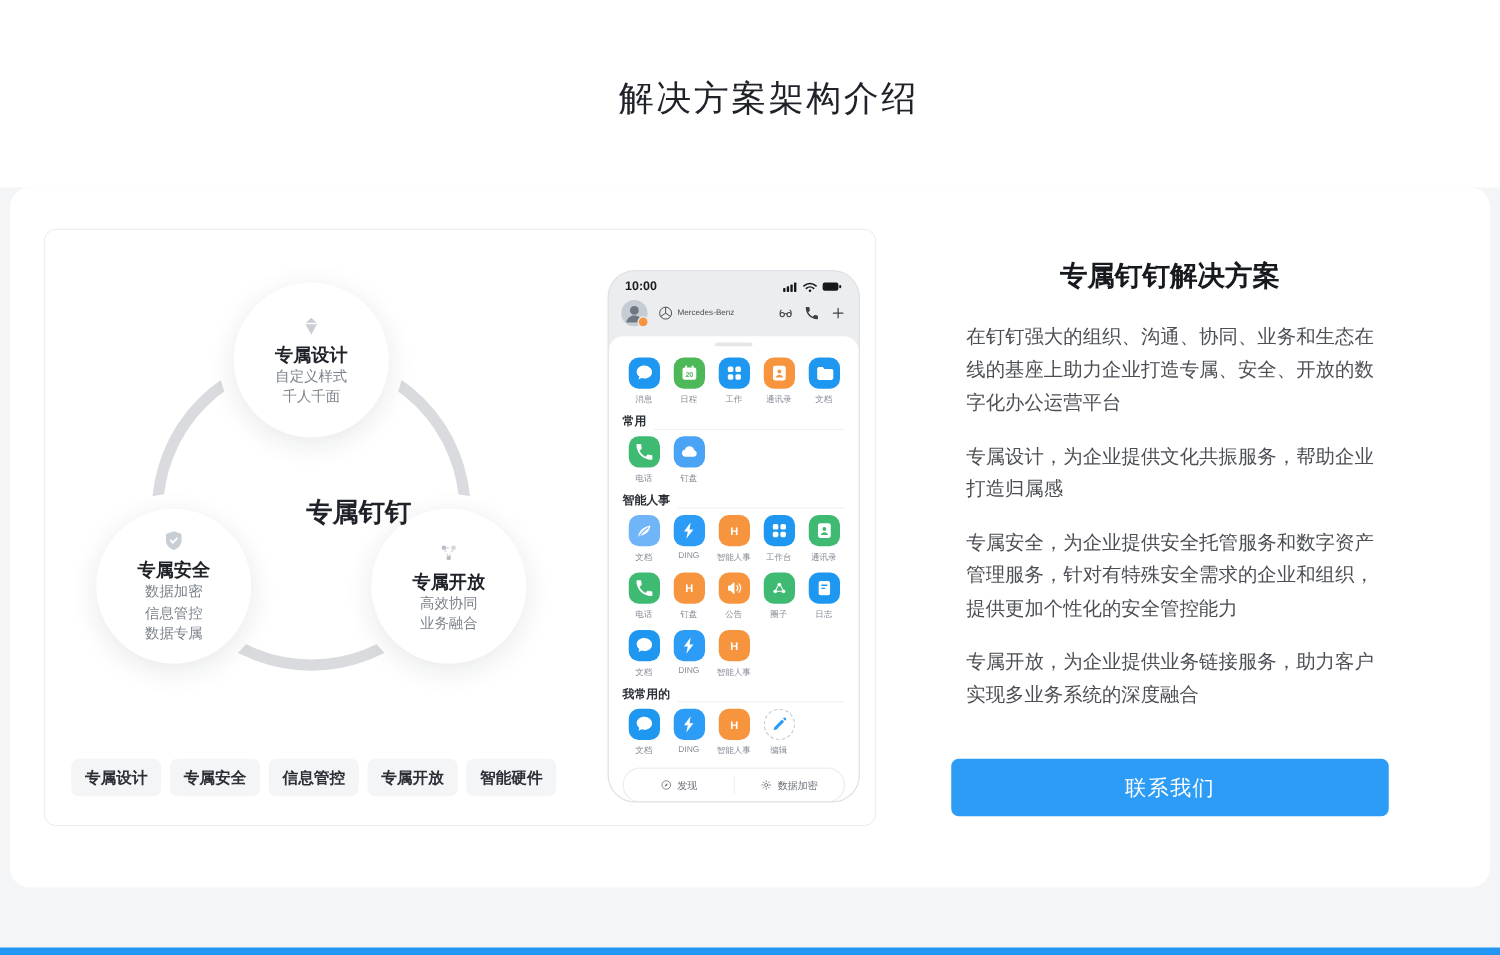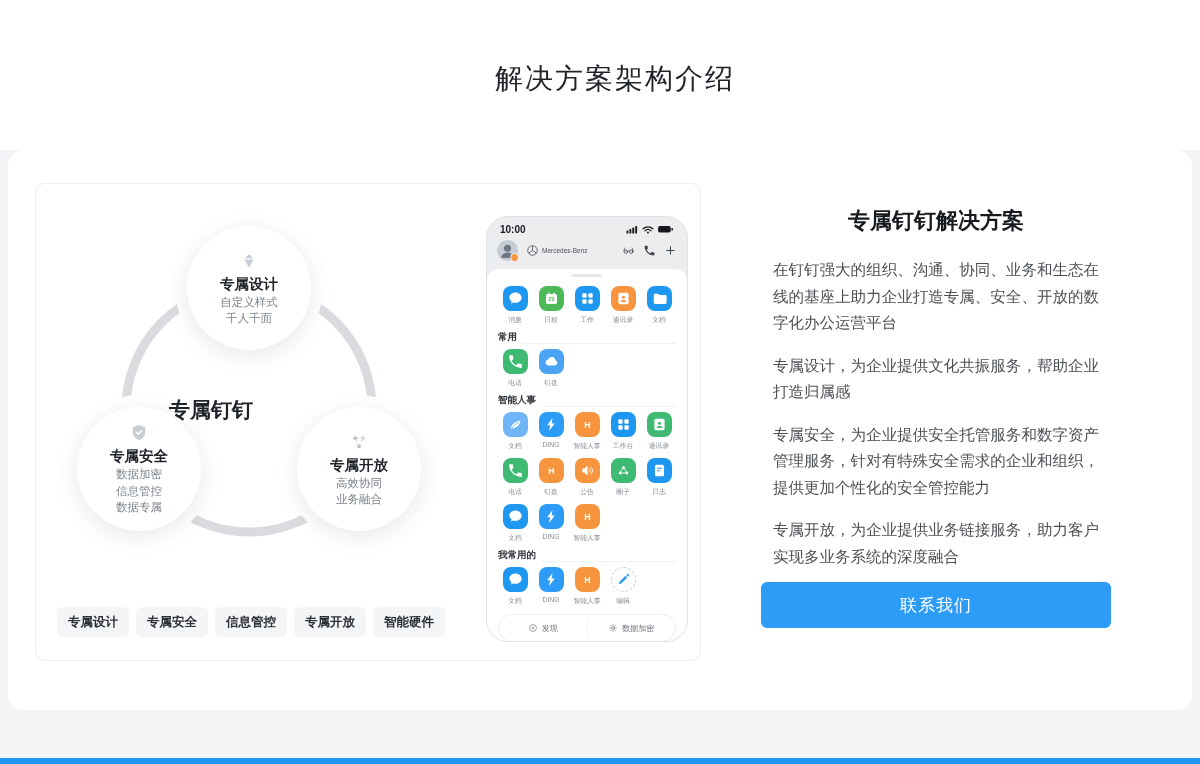--- a/index.html
+++ b/index.html
@@ -12,21 +12,21 @@
   .card{position:absolute;left:27px;top:33px;width:664px;height:476px;background:#fff;border:1px solid #eceef0;border-radius:10px;}
   .ring-svg{position:absolute;left:0;top:0;}
   .node{position:absolute;width:124px;height:124px;border-radius:50%;background:#fff;box-shadow:0 5px 22px rgba(20,30,40,.10);display:flex;flex-direction:column;align-items:center;justify-content:center;text-align:center;}
   .node-top{left:151px;top:42px;}
   .node-left{left:41px;top:223px;}
   .node-right{left:261px;top:223px;}
   .node-icon svg{width:22px;height:22px;display:block;}
   .node-title{font-size:14.5px;font-weight:bold;color:#1f2329;margin-top:3px;}
   .node-line{font-size:11.5px;color:#7d838c;line-height:16.5px;}
   .node-line:first-of-type{margin-top:3px;}
-  .center-label{position:absolute;left:133px;top:212px;width:160px;text-align:left;font-size:21px;font-weight:bold;color:#1f2329;}
+  .center-label{position:absolute;left:133px;top:212px;width:160px;text-align:right;font-size:21px;font-weight:bold;color:#1f2329;}
   .tags{position:absolute;left:21px;top:423px;display:flex;gap:7px;}
   .tag{height:30px;line-height:30px;padding:0 11px;background:#f4f5f6;border-radius:6px;font-size:12.5px;font-weight:bold;color:#2b2f36;white-space:nowrap;}
   
   .phone{position:absolute;left:432px;top:32px;width:202px;height:426px;border:1px solid #dfe2e6;border-radius:22px;background:#ecedef;overflow:hidden;box-sizing:border-box;display:flex;flex-direction:column;margin-left:18px;}
   .status{display:flex;justify-content:space-between;align-items:center;padding:7px 13px 2px;}
   .status-time{font-size:10px;font-weight:bold;color:#17191c;}
   .status-icons{display:flex;align-items:center;gap:3px;}
   .status-icons svg{display:block;}
   .phead{display:flex;align-items:center;padding:3px 10px 8px;}
   .avatar{position:relative;width:21px;height:21px;flex:0 0 auto;}
@@ -50,21 +50,21 @@
   .sec-line{flex:1;height:1px;background:#f1f2f4;}
   .pfoot{margin:6px 1px 8px;height:26px;border:1px solid #ededf0;border-radius:14px;display:flex;align-items:center;flex:0 0 auto;}
   .pfoot-cell{flex:1;display:flex;align-items:center;justify-content:center;gap:4px;font-size:8px;color:#6b7078;}
   .pfoot-cell svg{width:10px;height:10px;display:block;}
   .pfoot-div{width:1px;height:14px;background:#f0f1f3;}
   
   .right{position:absolute;left:753px;top:0;width:350px;}
   .sol-head{margin:56px 0 0;text-align:center;font-size:22px;font-weight:bold;color:#16191d;}
   .sol-p{margin:16px 12px 0;font-size:15.5px;color:#4c4f54;line-height:26.5px;text-align:justify;}
   .p-first{margin-top:21px;}
-  .contact{position:absolute;left:753px;top:432px;width:350px;height:46px;background:#2d9cf7;border:none;border-radius:6px;color:#fff;font-size:17px;cursor:pointer;font-family:inherit;letter-spacing:1px;}
+  .contact{position:absolute;left:753px;top:457px;width:350px;height:46px;background:#2d9cf7;border:none;border-radius:6px;color:#fff;font-size:17px;cursor:pointer;font-family:inherit;letter-spacing:1px;}
 </style>
 </head>
 <body>
 
 <div class="stage">
   <h1 class="page-title">解决方案架构介绍</h1>
   <div class="gray"></div>
   <div class="footer-bar"></div>
 
   <div class="panel">

